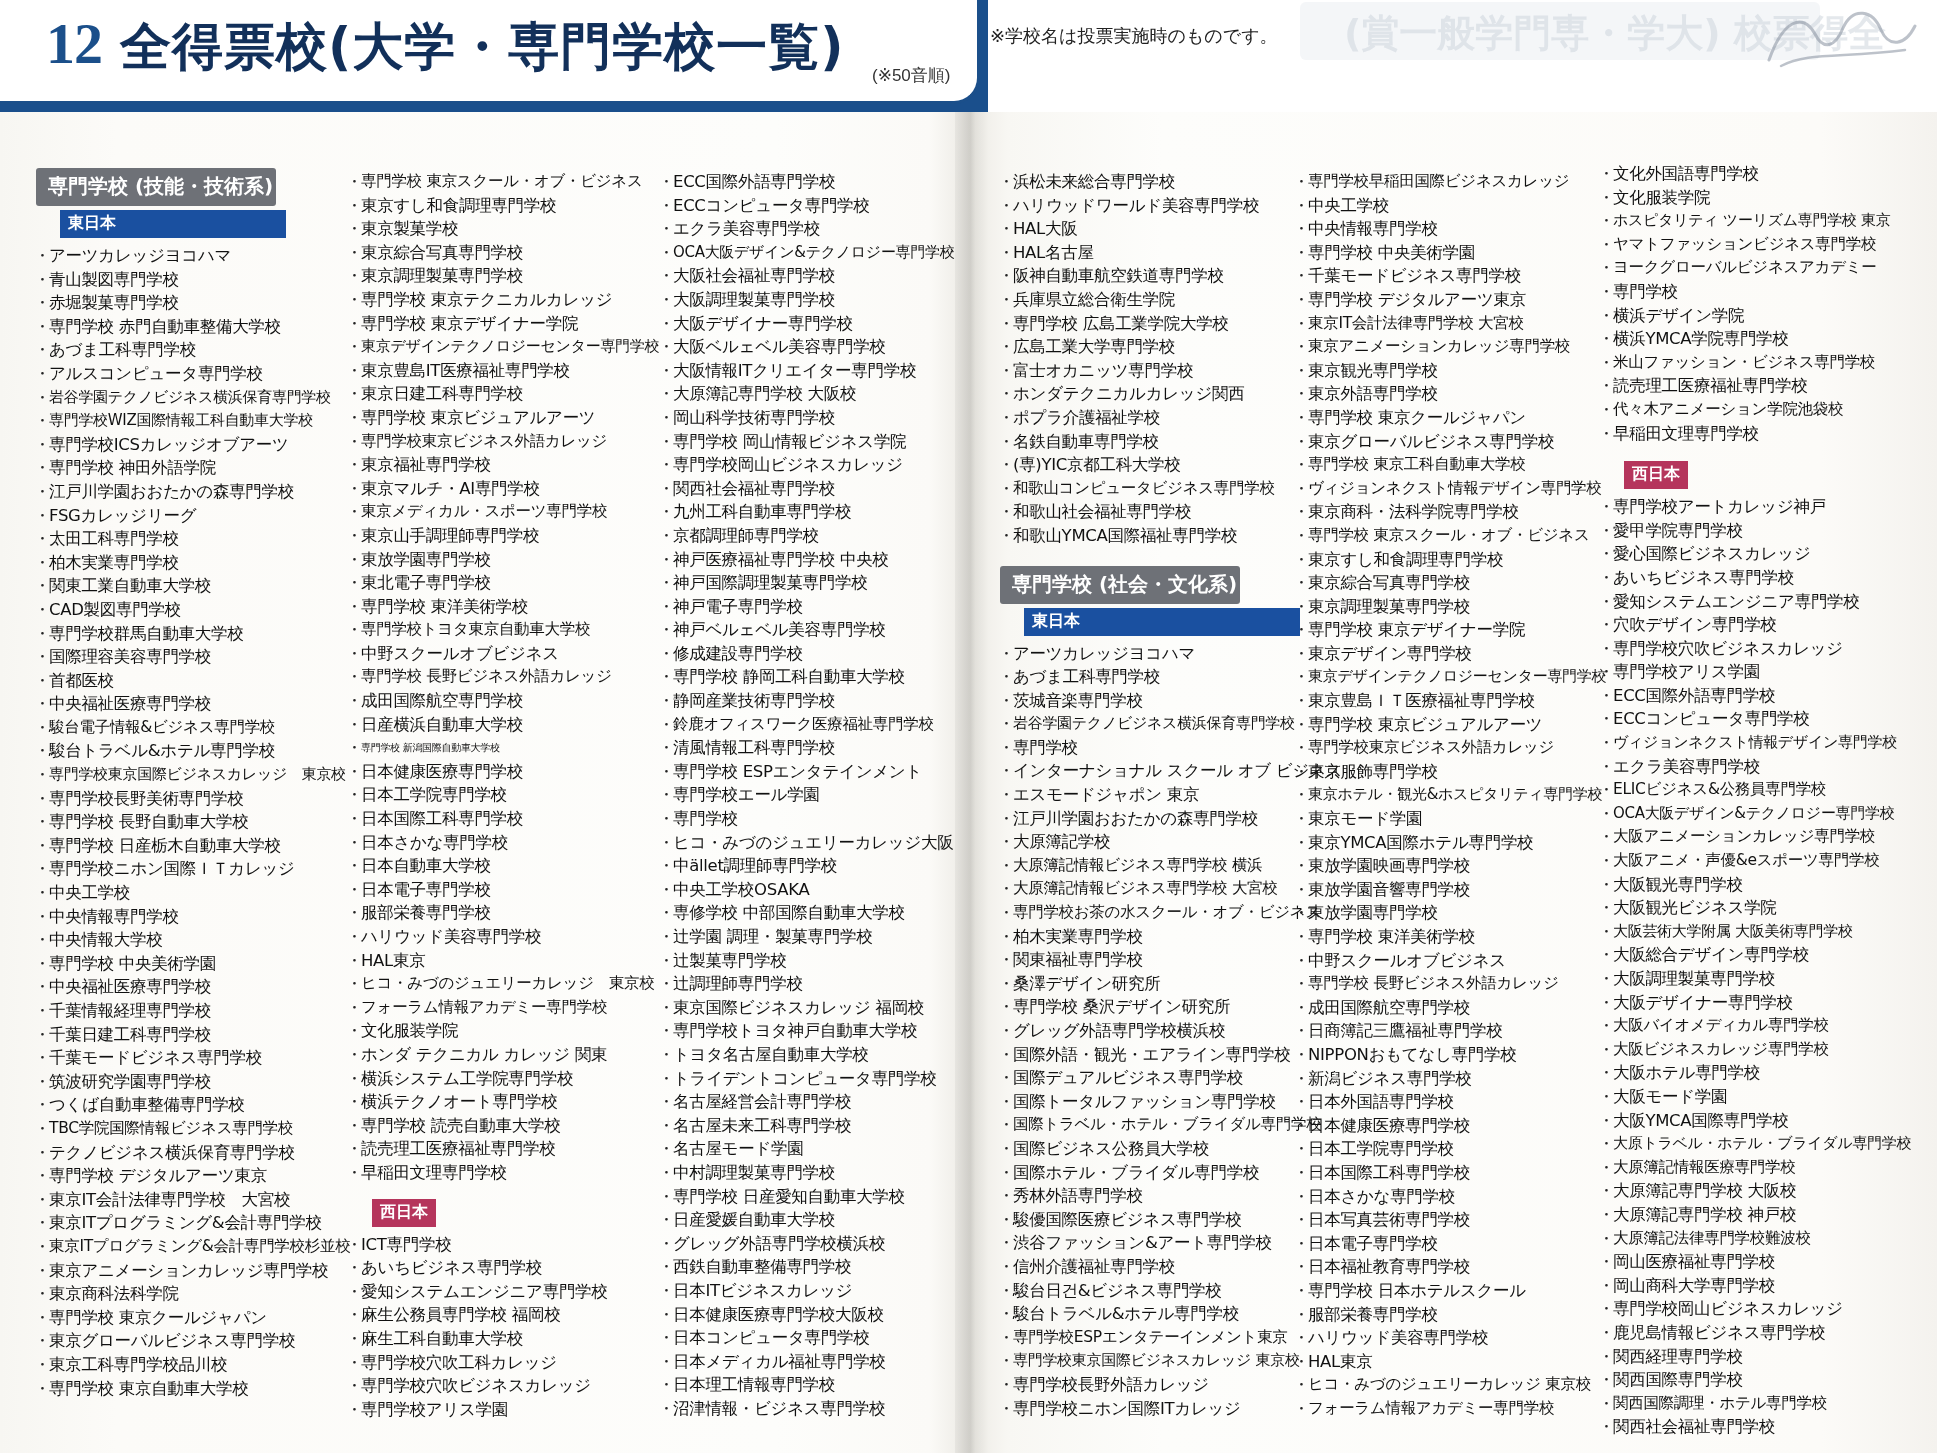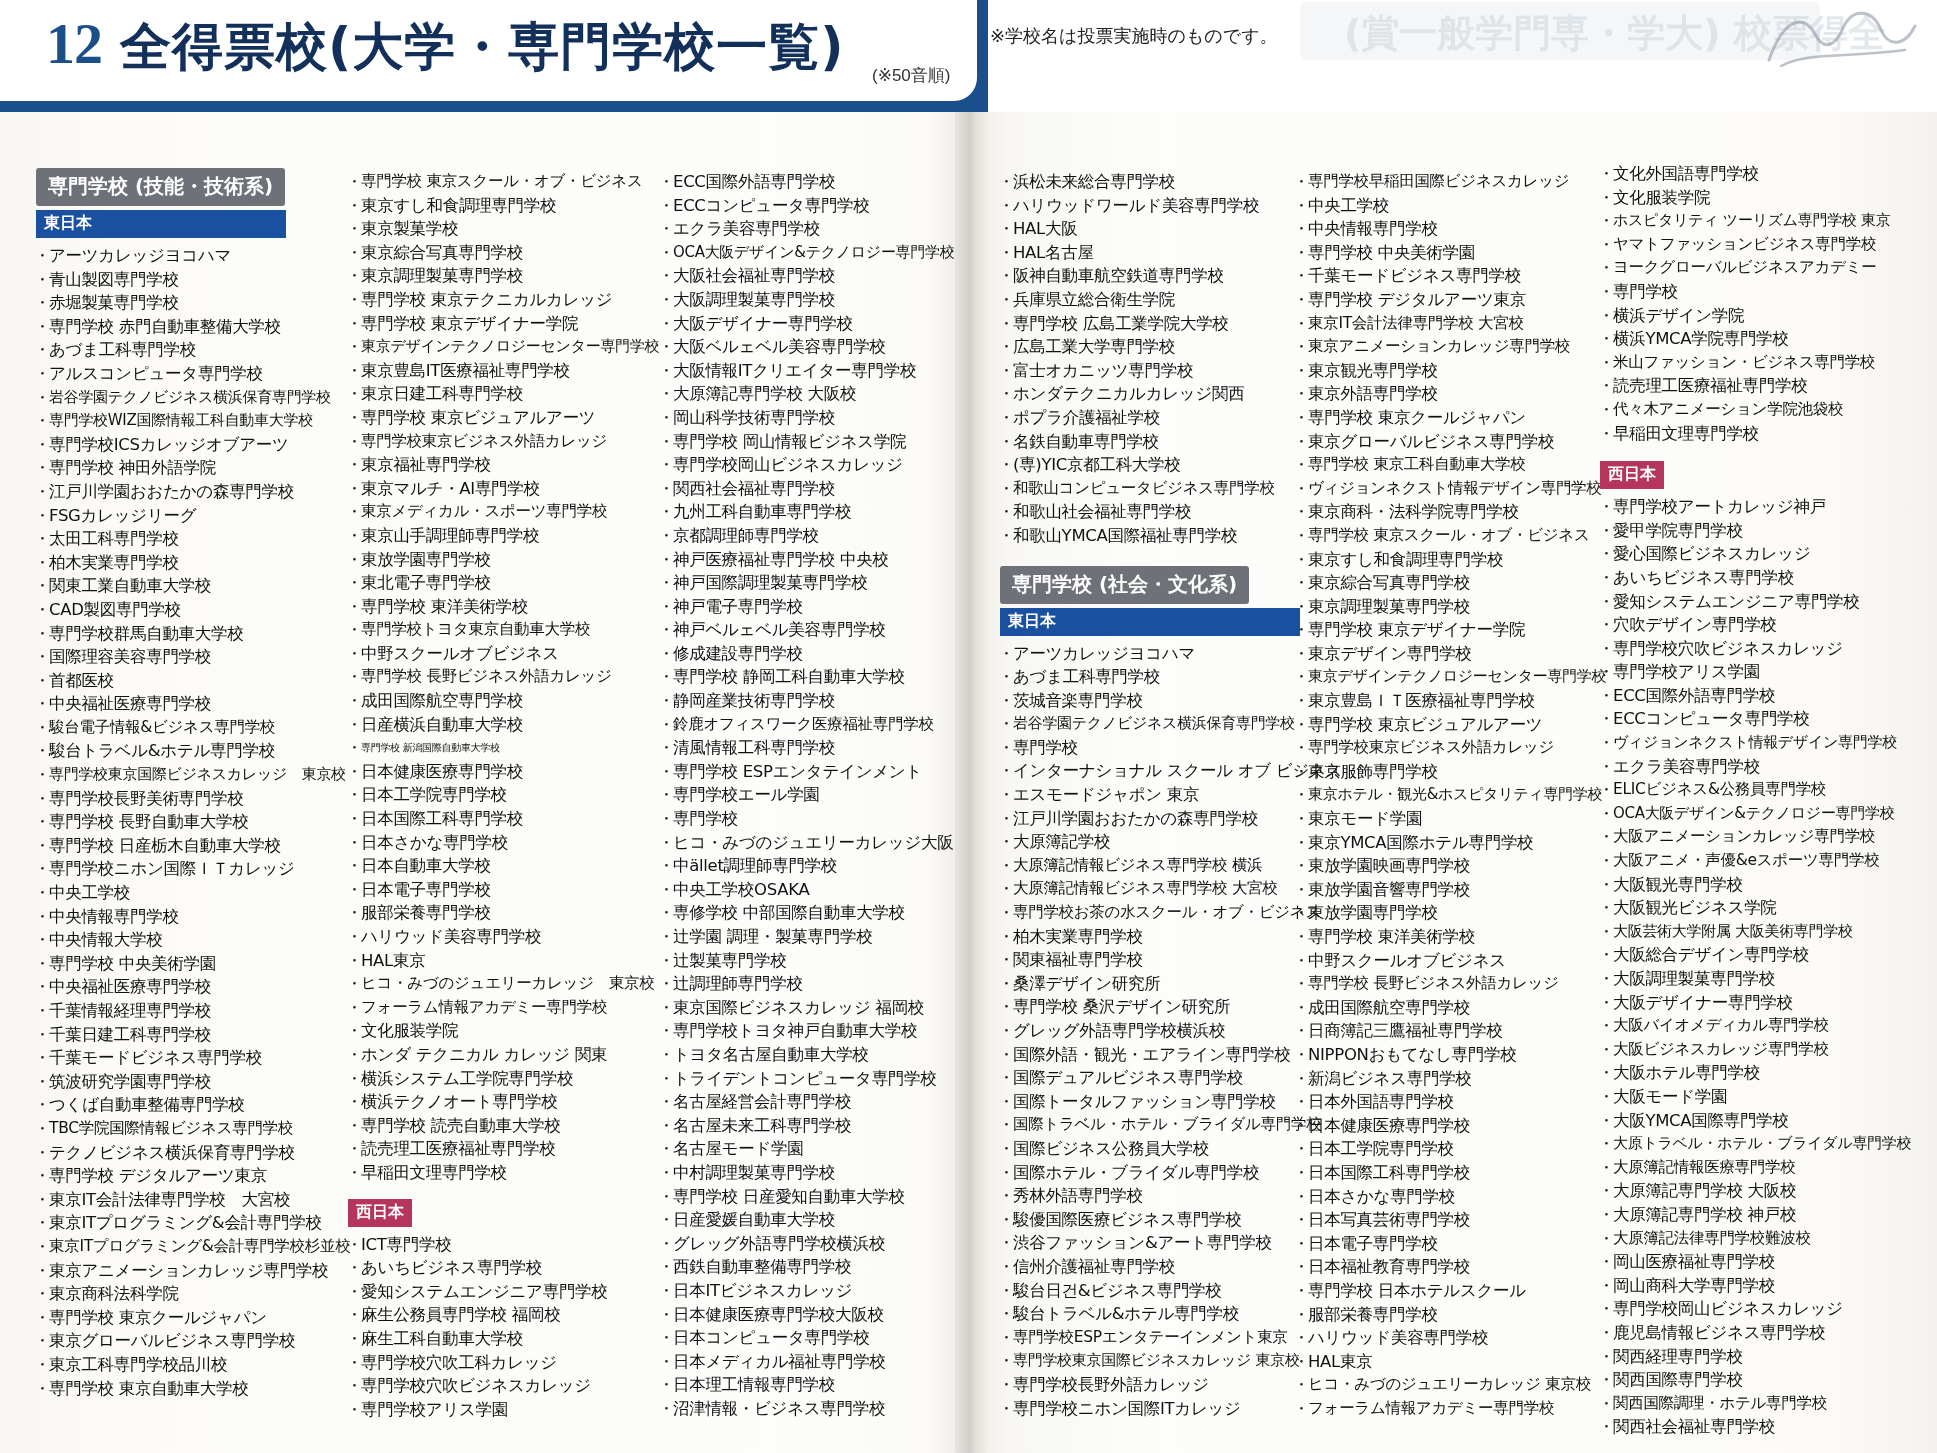--- a/index.html
+++ b/index.html
@@ -64,35 +64,36 @@
     position:absolute;left:955px;top:0;width:34px;height:1453px;
     background:linear-gradient(90deg,rgba(0,0,0,0.045),rgba(0,0,0,0.12) 45%,rgba(0,0,0,0.05) 60%,rgba(0,0,0,0));
   }
   
   .col{position:absolute;top:0;}
   .section-title{
     display:inline-block;
     color:#fff;
     font-size:20px;
     font-weight:bold;
-    padding:5px 12px 6px 12px;
+    padding:5px 3px 6px 12px;
     border-radius:3px;
     white-space:nowrap;
     font-family:"DejaVu Sans",sans-serif;
   }
   .st-gray{background:#6e7177;}
   .region-bar{
     display:block;
     color:#fff;
     font-size:16px;
     font-weight:bold;
     padding:3px 8px 4px 8px;
     margin-top:4px;
     white-space:nowrap;
     font-family:"DejaVu Sans",sans-serif;
+    margin-left:24px;
   }
   .rb-east{background:#1a50a0;}
   .rb-west{background:#b5355c;}
   ul.schools{
     list-style:none;
     margin:6px 0 0 0;padding:0;
   }
   ul.schools li{
     font-size:16.5px;
     line-height:23.6px;

